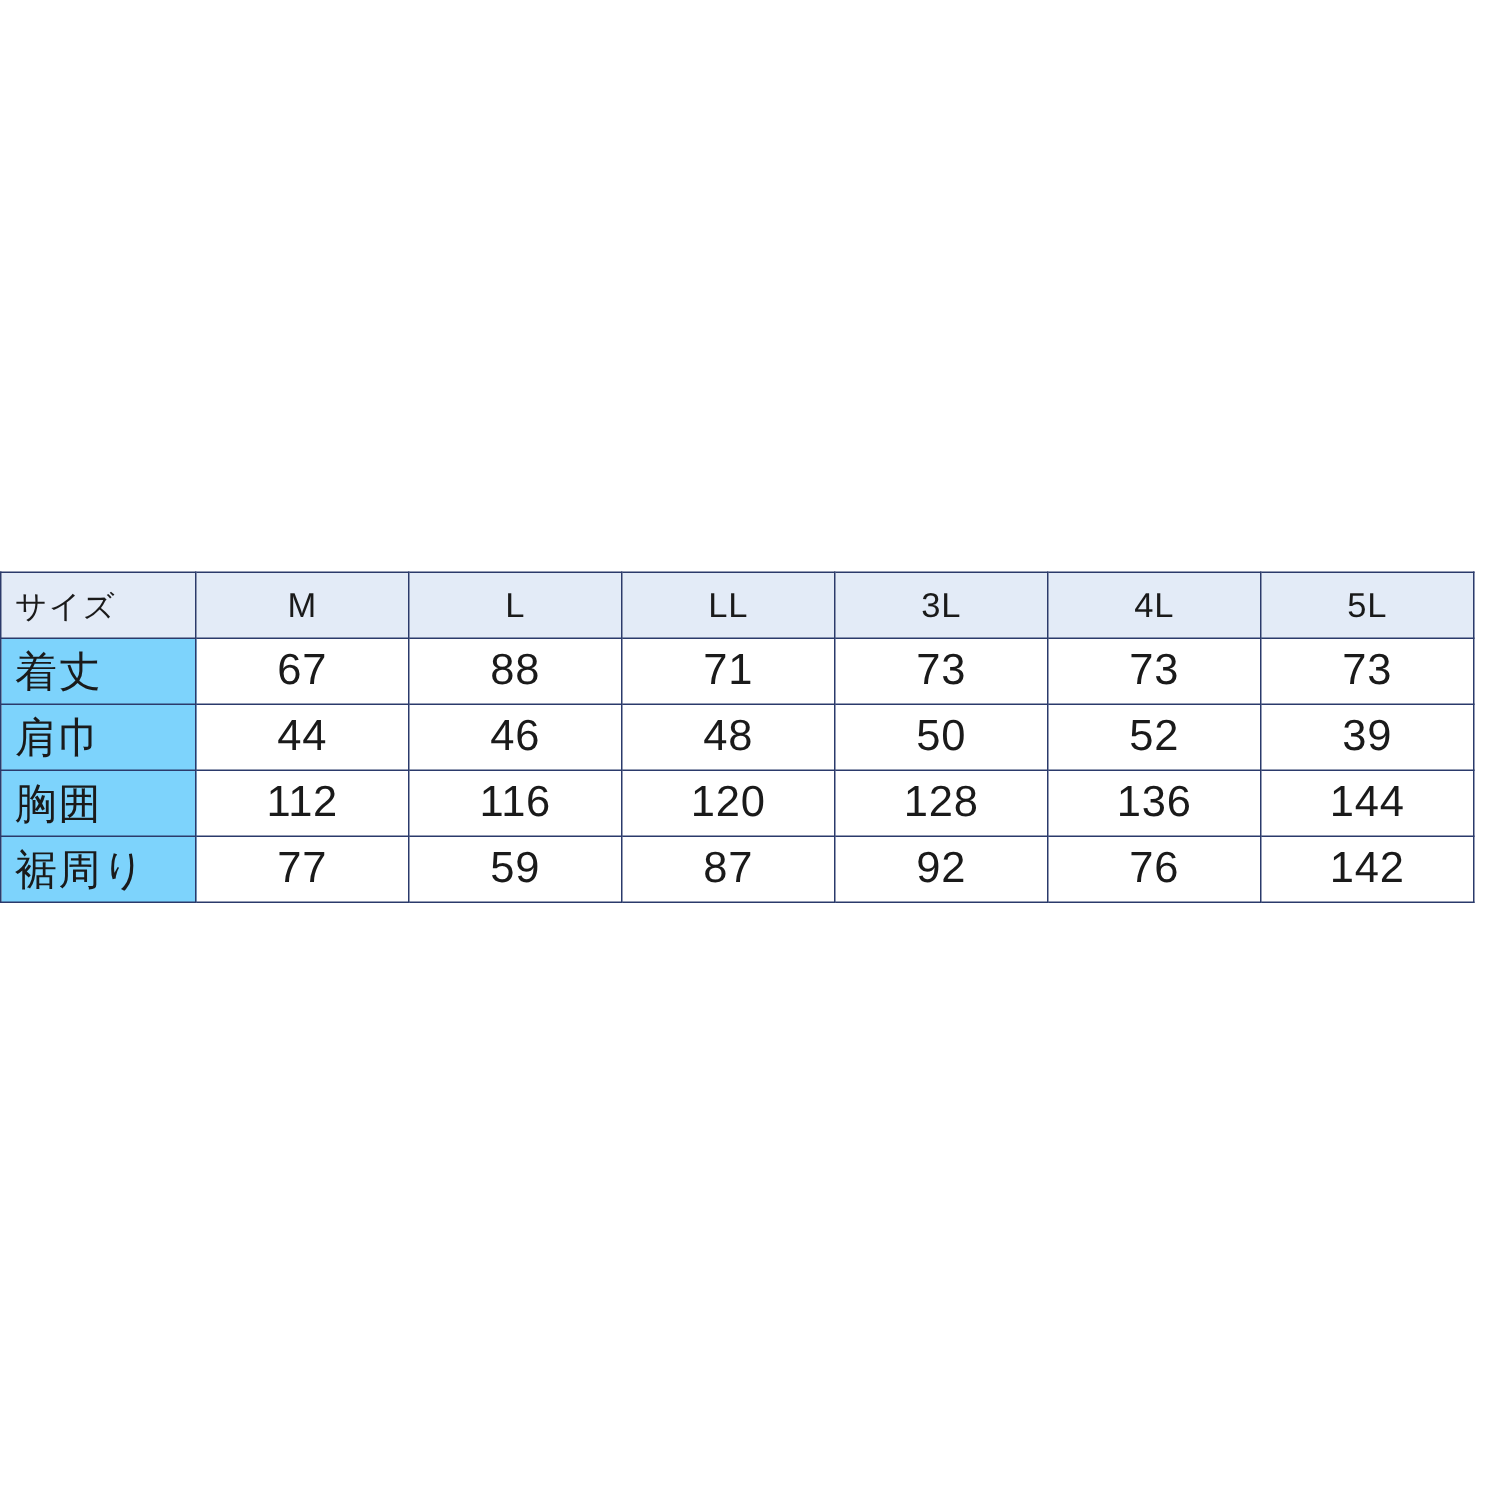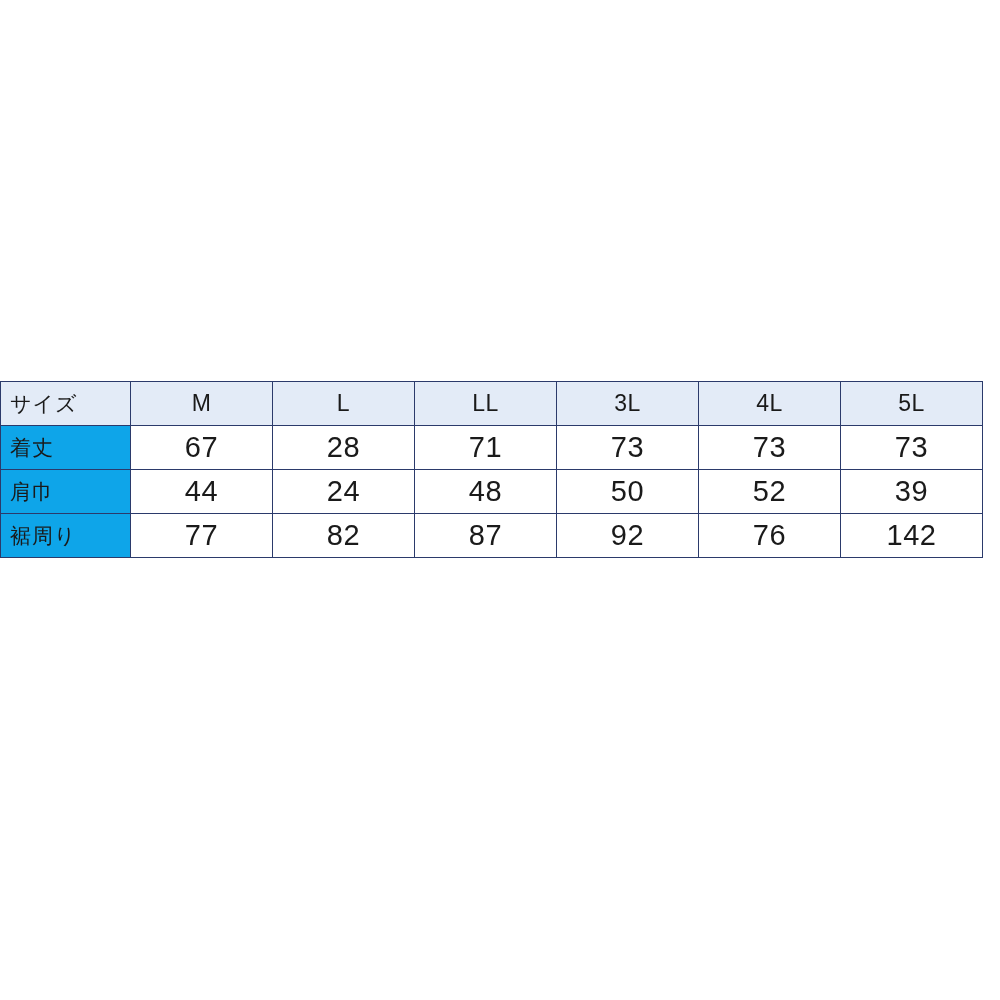--- a/index.html
+++ b/index.html
@@ -36,24 +36,24 @@
     height: 43px;
     padding: 0;
     text-align: center;
     vertical-align: middle;
     font-size: 29px;
     font-weight: 400;
     color: #1a1a1a;
     letter-spacing: 0.5px;
   }
   table.size-table td.rowhead {
-    background: #0ea5e9;
+    background: #7dd3fc;
     text-align: left;
     padding-left: 9px;
-    font-size: 21px;
+    font-size: 28px;
     letter-spacing: 1px;
     color: #1a1a1a;
   }
   table.size-table tr.header-row td {
     background: #e3ebf7;
     font-size: 23px;
   }
   table.size-table tr.header-row td.rowhead {
     font-size: 21px;
   }
@@ -81,39 +81,48 @@
           <td>M</td>
           <td>L</td>
           <td>LL</td>
           <td>3L</td>
           <td>4L</td>
           <td>5L</td>
         </tr>
         <tr>
           <td class="rowhead">着丈</td>
           <td>67</td>
-          <td>28</td>
+          <td>88</td>
           <td>71</td>
           <td>73</td>
           <td>73</td>
           <td>73</td>
         </tr>
         <tr>
           <td class="rowhead">肩巾</td>
           <td>44</td>
-          <td>24</td>
+          <td>46</td>
           <td>48</td>
           <td>50</td>
           <td>52</td>
           <td>39</td>
         </tr>
         <tr>
+          <td class="rowhead">胸囲</td>
+          <td>112</td>
+          <td>116</td>
+          <td>120</td>
+          <td>128</td>
+          <td>136</td>
+          <td>144</td>
+        </tr>
+        <tr>
           <td class="rowhead">裾周り</td>
           <td>77</td>
-          <td>82</td>
+          <td>59</td>
           <td>87</td>
           <td>92</td>
           <td>76</td>
           <td>142</td>
         </tr>
       </tbody>
     </table>
   </div>
 </div>
 

